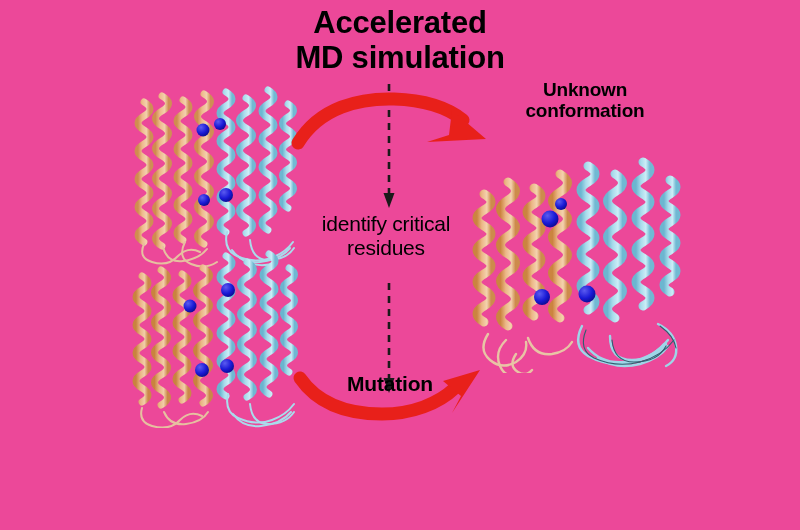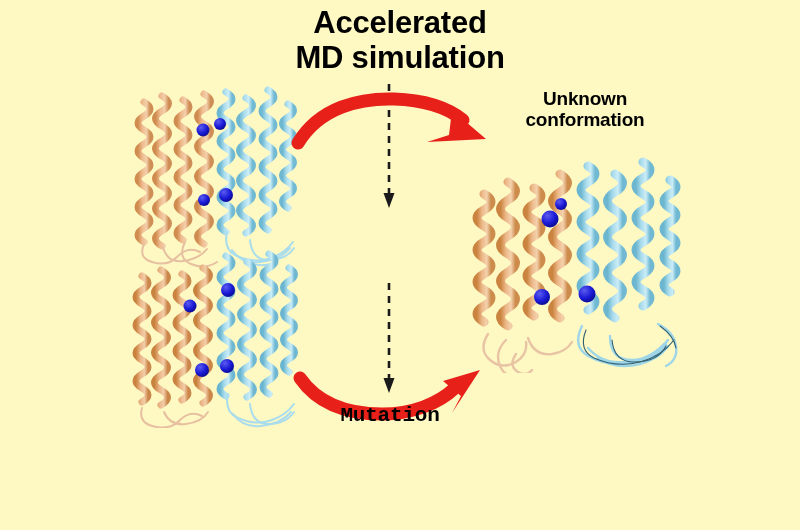--- a/index.html
+++ b/index.html
@@ -7,21 +7,21 @@
     padding: 0;
     background: #ffffff;
   }
   body {
     font-family: "Liberation Sans", sans-serif;
   }
   #figure {
     position: relative;
     width: 800px;
     height: 530px;
-    background: #fef9c3;
+    background: #ec4899;
     overflow: hidden;
   }
   .lbl {
     position: absolute;
     color: #000000;
     text-align: center;
     line-height: 1.12;
     white-space: pre-line;
     letter-spacing: -0.2px;
   }
@@ -34,40 +34,39 @@
   }
   #title-bottom {
     left: 220px;
     top: 437px;
     width: 360px;
     font-size: 31px;
     font-weight: bold;
   }
   #label-unknown {
     left: 490px;
-    top: 88px;
+    top: 79px;
     width: 190px;
     font-size: 19px;
     font-weight: bold;
   }
   #label-identify {
     left: 286px;
     top: 212px;
     width: 200px;
     font-size: 21px;
     font-weight: normal;
   }
   #label-mutation {
     left: 320px;
-    top: 404px;
+    top: 372px;
     width: 140px;
     font-size: 21px;
     font-weight: bold;
     z-index: 6;
-    font-family: Liberation Mono, monospace;
   }
   .vec {
     position: absolute;
     left: 0;
     top: 0;
   }
   #arrows-layer { z-index: 4; }
   .struct { position: absolute; }
   #struct-top-left { left: 130px; top: 82px; }
   #struct-bottom-left { left: 130px; top: 248px; }
@@ -280,17 +279,19 @@
       <polygon points="480,370 443,381 461,396 452,413" fill="#e8201a"></polygon>
     </g>
   </svg>
 
   <div class="lbl" id="title-top">Accelerated
 MD simulation</div>
 
   <div class="lbl" id="label-unknown">Unknown
 conformation</div>
 
+  <div class="lbl" id="label-identify">identify critical
+residues</div>
 
   <div class="lbl" id="label-mutation">Mutation</div>
 
 
 </div>
 
 </body></html>

